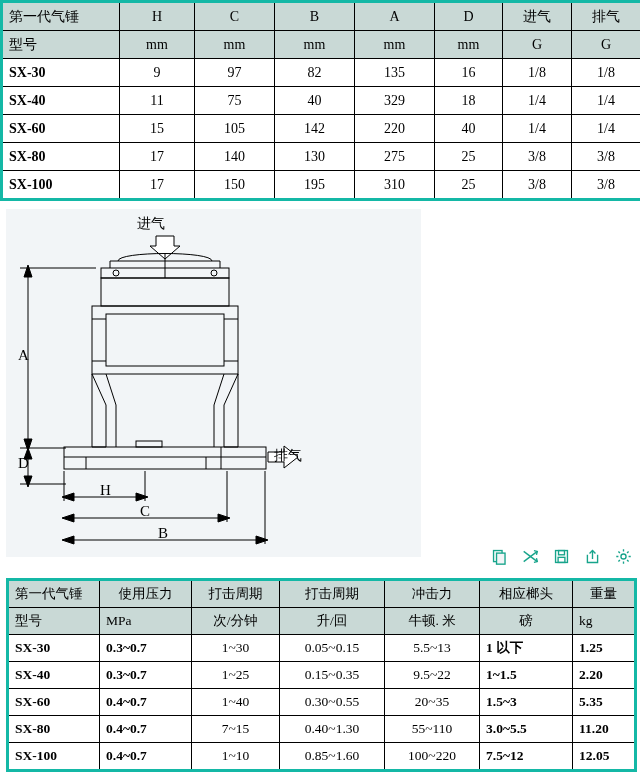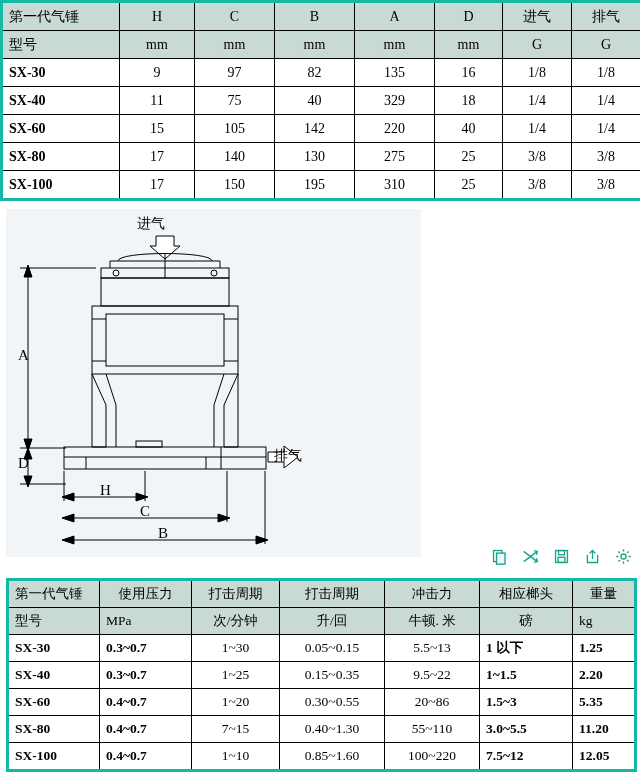--- a/index.html
+++ b/index.html
@@ -333,23 +333,23 @@
       <td class="lead">0.3~0.7</td>
       <td>1~25</td>
       <td>0.15~0.35</td>
       <td>9.5~22</td>
       <td class="lead">1~1.5</td>
       <td class="lead">2.20</td>
     </tr>
     <tr>
       <td class="lead">SX-60</td>
       <td class="lead">0.4~0.7</td>
-      <td>1~20</td>
+      <td>1~40</td>
       <td>0.30~0.55</td>
-      <td>20~86</td>
+      <td>20~35</td>
       <td class="lead">1.5~3</td>
       <td class="lead">5.35</td>
     </tr>
     <tr>
       <td class="lead">SX-80</td>
       <td class="lead">0.4~0.7</td>
       <td>7~15</td>
       <td>0.40~1.30</td>
       <td>55~110</td>
       <td class="lead">3.0~5.5</td>

